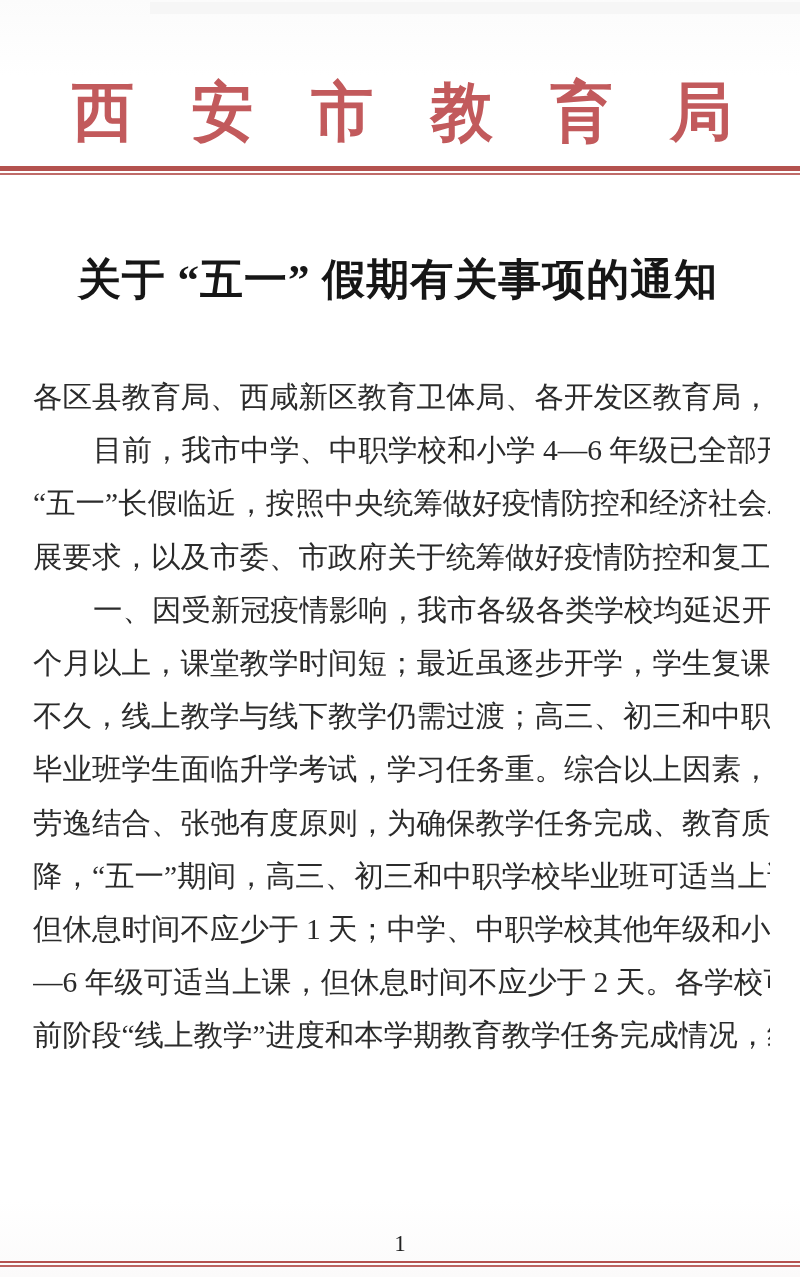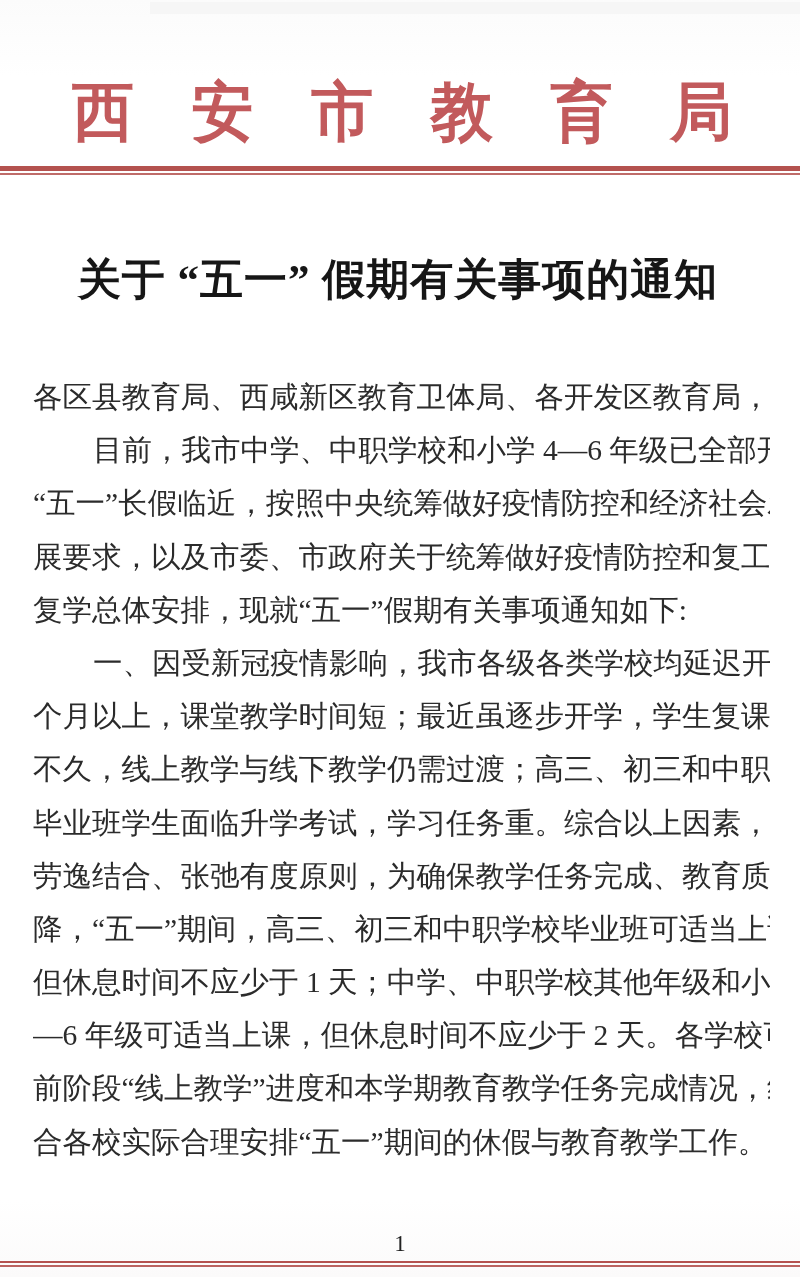--- a/index.html
+++ b/index.html
@@ -141,31 +141,29 @@
     <div class="thin"></div>
   </div>
 
   <h1 class="doc-title">关于 “五一” 假期有关事项的通知</h1>
 
   <div class="doc-body" id="doc-body">
       <div class="bl">各区县教育局、西咸新区教育卫体局、各开发区教育局，各直</div>
       <div class="bl indent">目前，我市中学、中职学校和小学 4—6 年级已全部开学。</div>
       <div class="bl">“五一”长假临近，按照中央统筹做好疫情防控和经济社会发</div>
       <div class="bl">展要求，以及市委、市政府关于统筹做好疫情防控和复工复产</div>
-      <div class="bl left">复学总体安排，现就“五一”假期有关事项通知如下:</div>
       <div class="bl indent">一、因受新冠疫情影响，我市各级各类学校均延迟开学两</div>
       <div class="bl">个月以上，课堂教学时间短；最近虽逐步开学，学生复课复学</div>
       <div class="bl">不久，线上教学与线下教学仍需过渡；高三、初三和中职学校</div>
       <div class="bl">毕业班学生面临升学考试，学习任务重。综合以上因素，按照</div>
       <div class="bl">劳逸结合、张弛有度原则，为确保教学任务完成、教育质量不</div>
       <div class="bl">降，“五一”期间，高三、初三和中职学校毕业班可适当上课，</div>
       <div class="bl">但休息时间不应少于 1 天；中学、中职学校其他年级和小学 4</div>
       <div class="bl">—6 年级可适当上课，但休息时间不应少于 2 天。各学校可根据</div>
       <div class="bl">前阶段“线上教学”进度和本学期教育教学任务完成情况，结</div>
-      <div class="bl left">合各校实际合理安排“五一”期间的休假与教育教学工作。</div>
     </div>
 
   <div class="page-number">1</div>
 
   <div class="rule rule-bottom">
     <div class="thin"></div>
     <div class="thin"></div>
   </div>
 
 </div>

